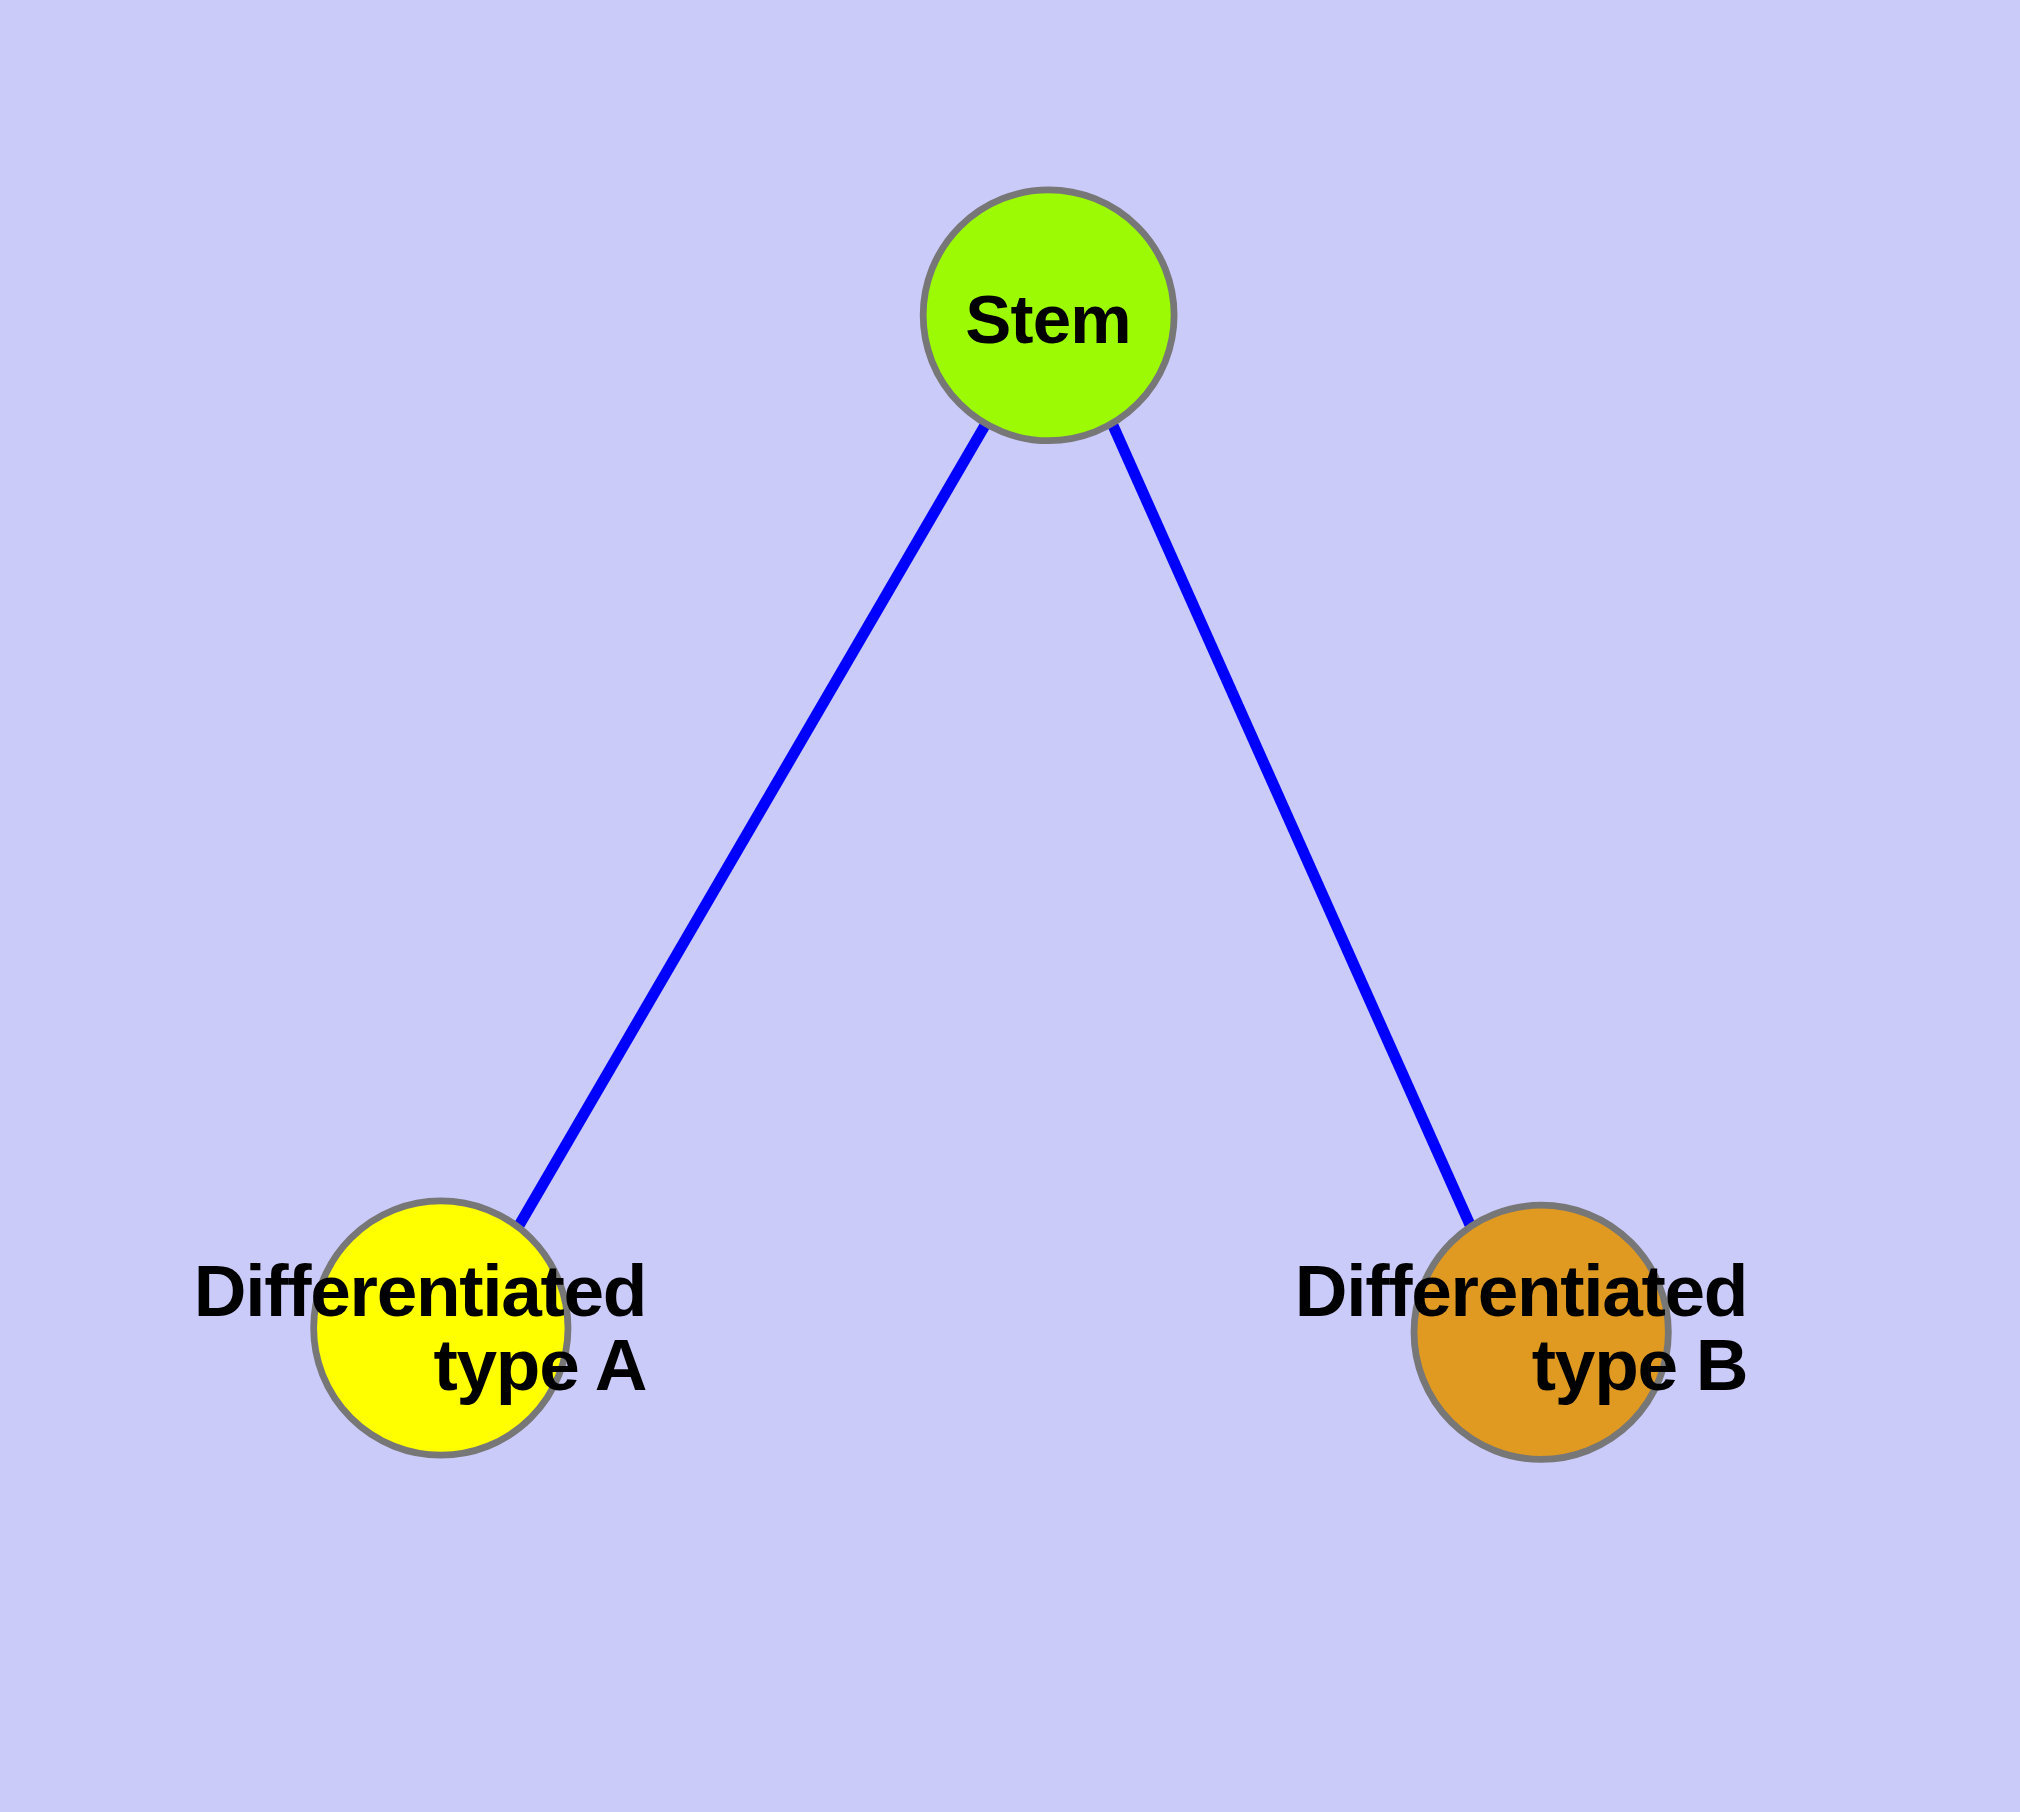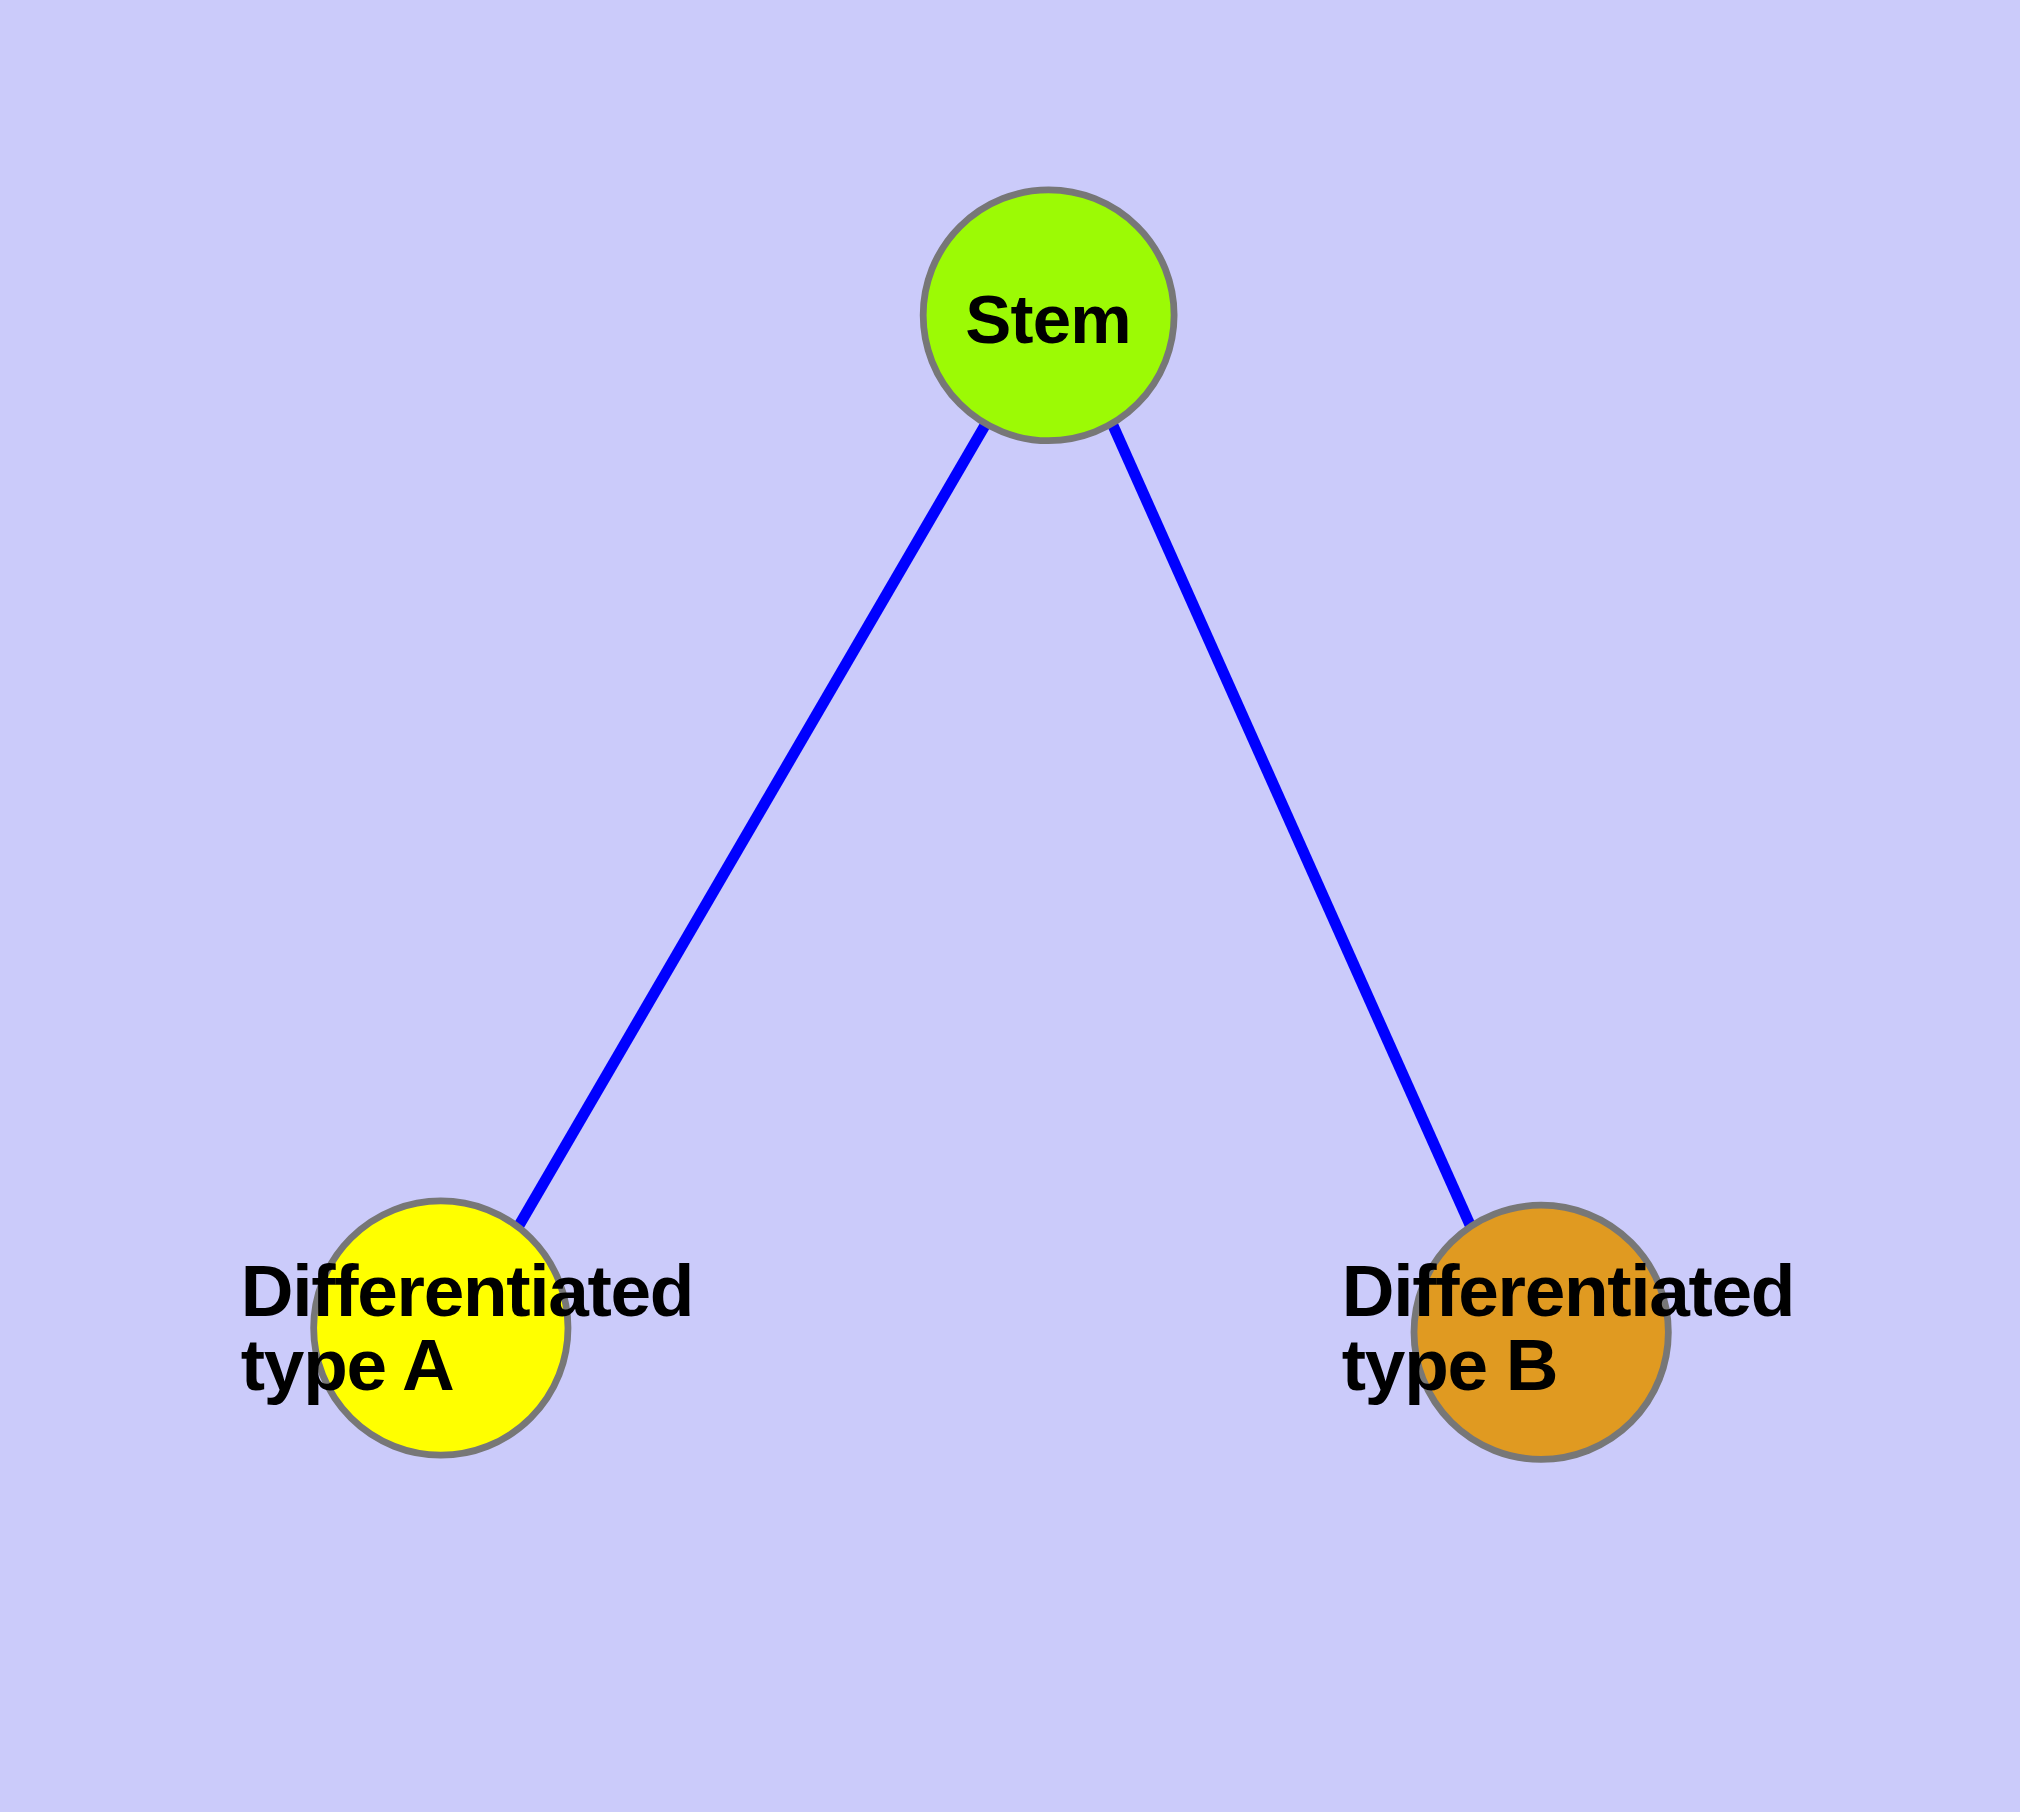--- a/index.html
+++ b/index.html
@@ -24,34 +24,33 @@
     top: 0;
     width: 2021px;
     height: 1812px;
     display: block;
   }
   .node-label {
     position: absolute;
     color: #000000;
     font-family: "Liberation Sans", sans-serif;
     font-weight: bold;
-    text-align: left;
+    text-align: right;
     white-space: pre;
     line-height: 1.02;
     pointer-events: none;
     transform: translate(-50%, -50%);
   }
   .node-label-stem {
     font-size: 69px;
     letter-spacing: -0.8px;
   }
   .node-label-multi {
     font-size: 73px;
     letter-spacing: -1.3px;
-    margin-left: 47px;
   }
 </style>
 </head>
 <body style="width: 2021px; height: 1812px;">
 
 <div id="graph-canvas" style="width: 2021px; height: 1812px; background: rgb(203, 203, 250);">
 
   <svg id="graph-svg" viewBox="0 0 2384 2138" preserveAspectRatio="none" style="width: 2021px; height: 1812px;">
 
     <g>

